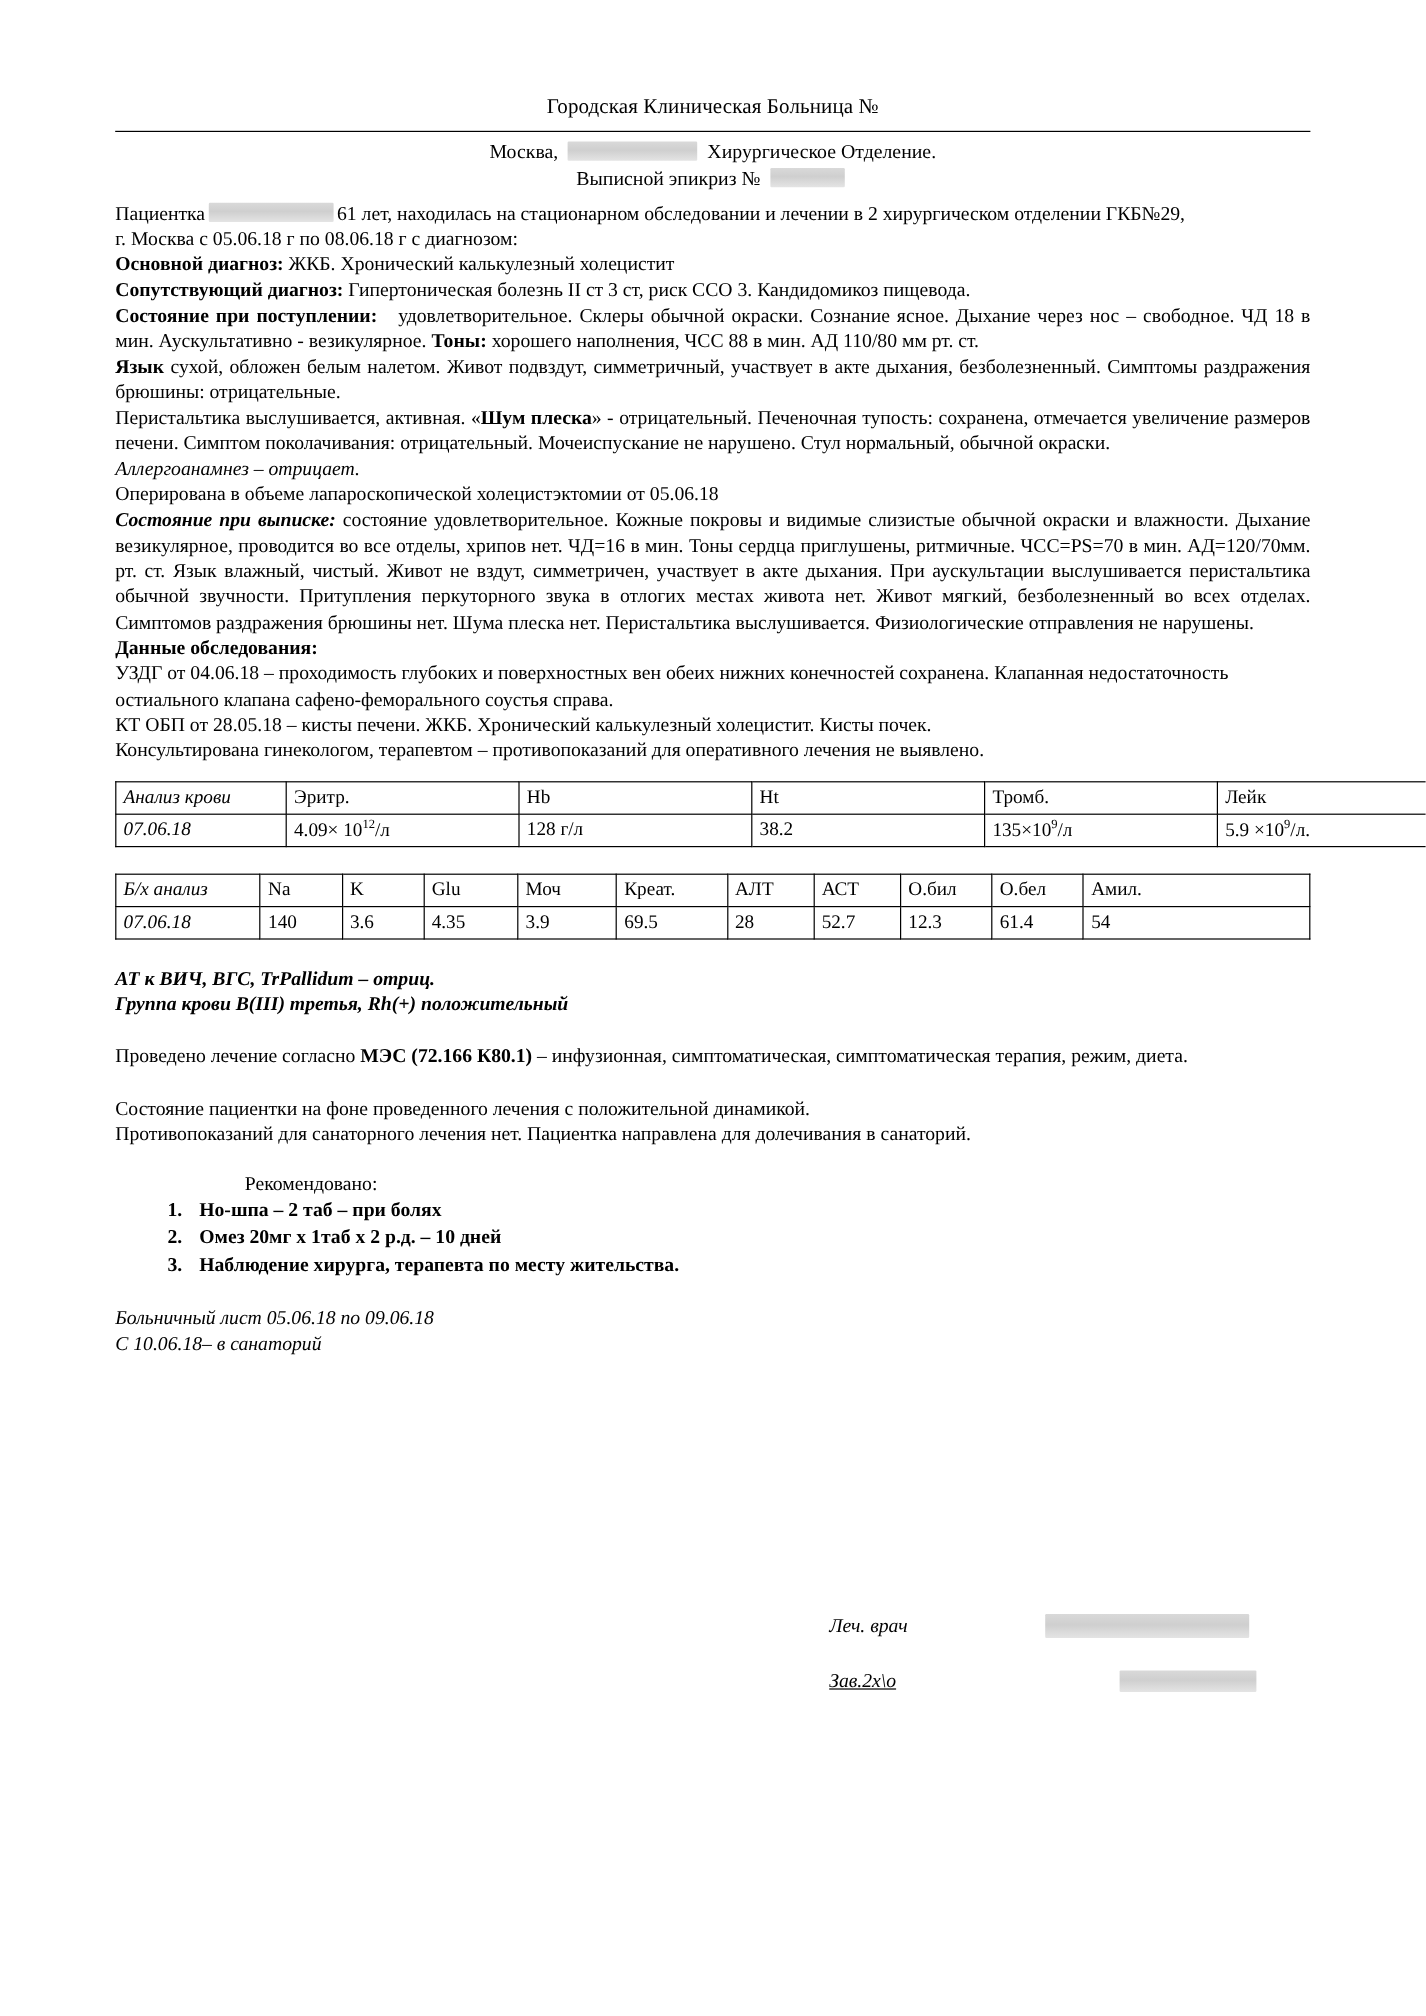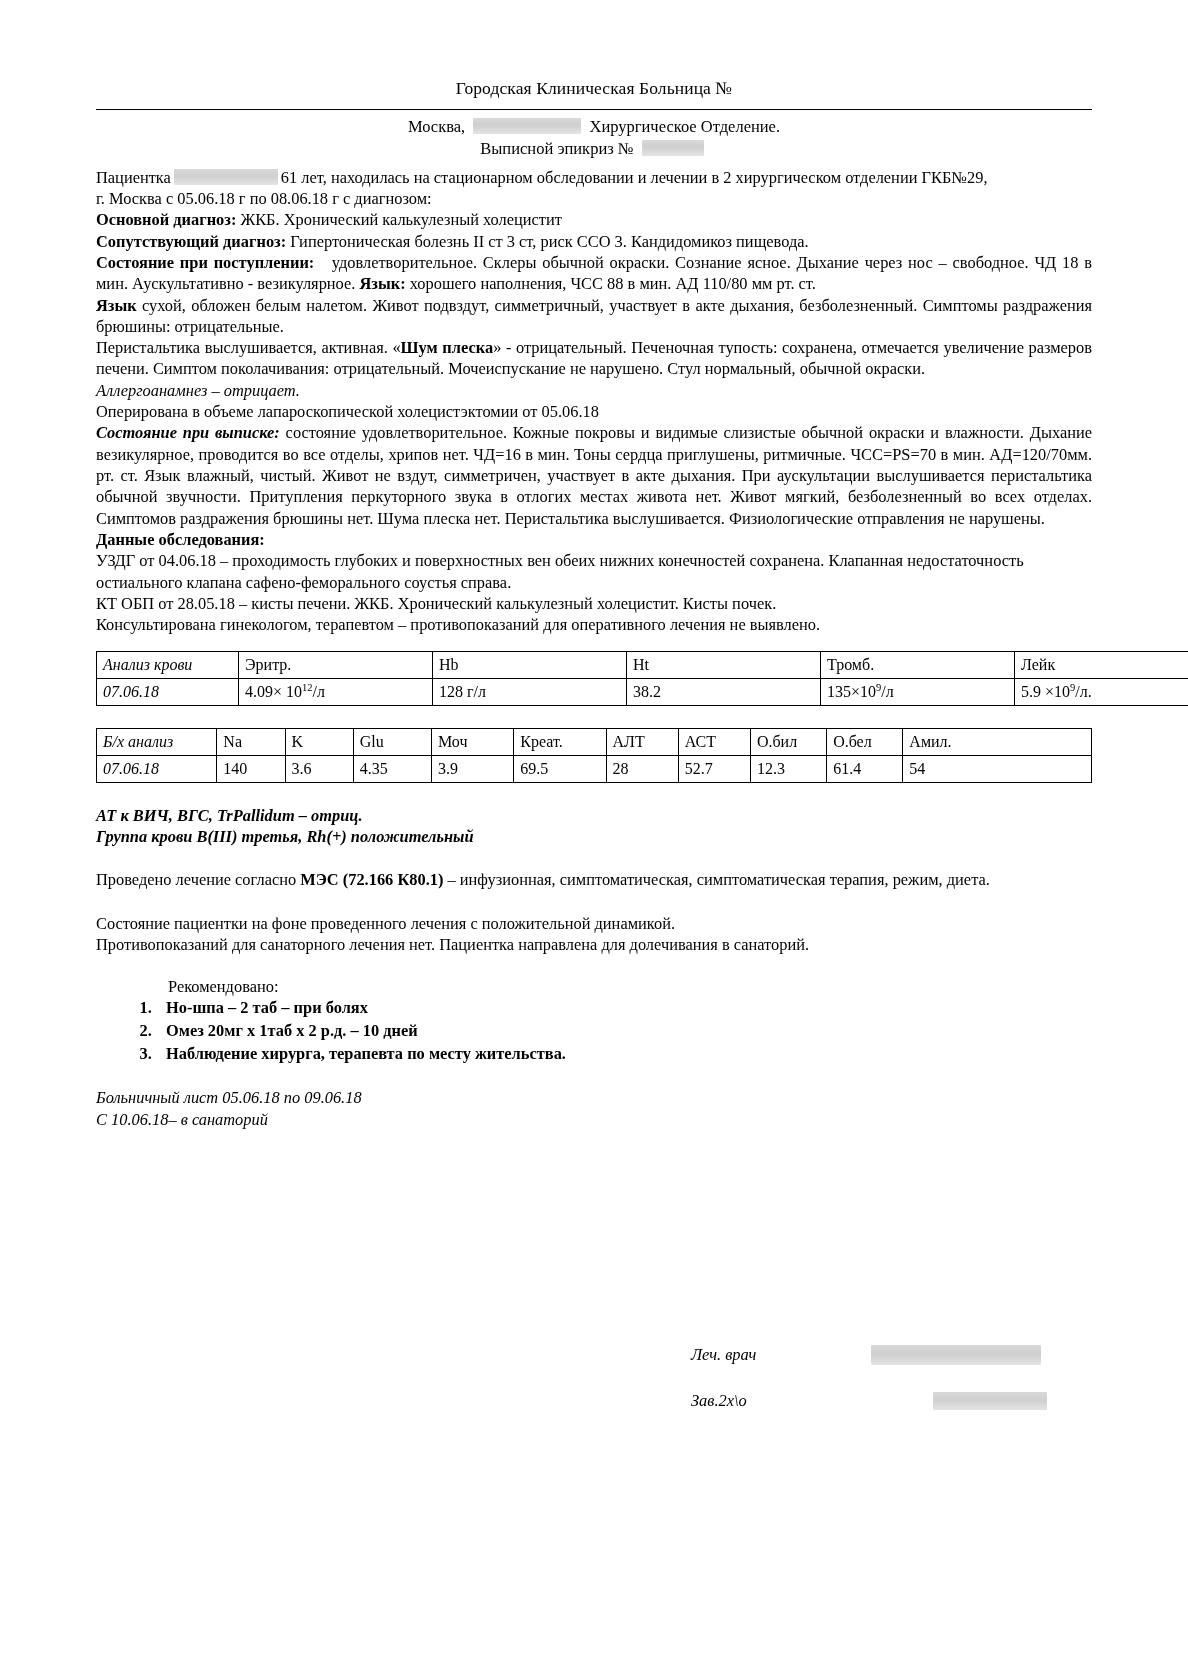--- a/index.html
+++ b/index.html
@@ -83,37 +83,37 @@
   sup { font-size: 10.5px; vertical-align: super; }
 
   ol.recs {
     margin: 0;
     padding-left: 60px;
     font-size: 16.4px;
     line-height: 1.38;
     font-weight: bold;
   }
   ol.recs li { padding-left: 10px; }
-  .rec-head { margin-left: 72px; font-size: 16.4px; }
+  .rec-head { margin-left: 108px; font-size: 16.4px; }
 
   .sign-block {
     position: absolute;
     left: 96px;
     right: 96px;
     top: 1345px;
   }
   .sign-row {
     display: flex;
     align-items: center;
     font-size: 16.4px;
     font-style: italic;
     margin-bottom: 26px;
   }
   .sign-label { width: 180px; margin-left: 595px; }
-  .sign-row2 .sign-label { margin-left: 595px; }
+  .sign-row2 .sign-label { margin-left: 595px; text-decoration: underline; }
   .sig-space { flex: 0 0 auto; }
 </style>
 </head>
 <body>
 
 <div class="page">
 
   <div class="doc-title">Городская Клиническая Больница №</div>
 
   <div class="rule"></div>
@@ -142,21 +142,21 @@
   </p>
 
   <p class="body-line">
     <span class="b">Сопутствующий диагноз:</span>
     <span>Гипертоническая болезнь II ст 3 ст, риск ССО 3. Кандидомикоз пищевода.</span>
   </p>
 
   <p class="body-line">
     <span class="b">Состояние при поступлении:</span>
     &nbsp; <span>удовлетворительное. Склеры обычной окраски. Сознание ясное. Дыхание через нос – свободное. ЧД 18 в мин. Аускультативно - везикулярное.</span>
-    <span class="b">Язык:</span>
+    <span class="b">Тоны:</span>
     <span>хорошего наполнения, ЧСС  88  в мин. АД 110/80 мм рт. ст.</span>
   </p>
 
   <p class="body-line">
     <span class="b">Язык</span>
     <span>сухой, обложен белым налетом. Живот подвздут, симметричный, участвует в акте дыхания, безболезненный. Симптомы раздражения брюшины: отрицательные.</span>
   </p>
 
   <p class="body-line">
     <span>Перистальтика выслушивается, активная. «</span><span class="b">Шум плеска</span><span>» - отрицательный. Печеночная тупость: сохранена, отмечается увеличение размеров печени. Симптом поколачивания: отрицательный. Мочеиспускание не нарушено. Стул нормальный, обычной окраски.</span>

